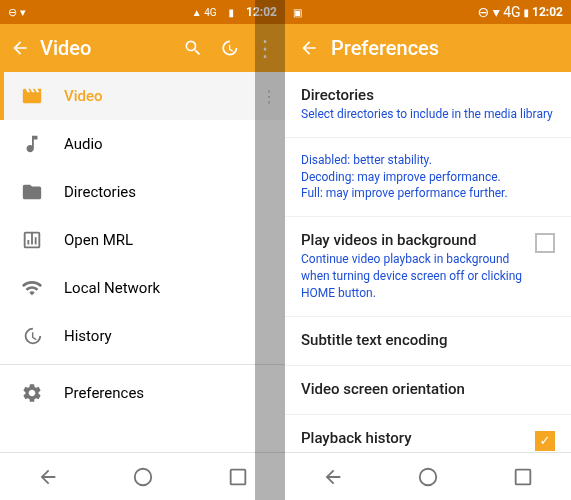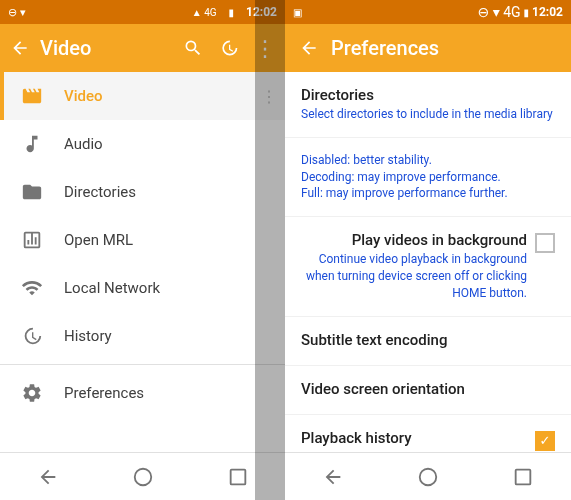--- a/index.html
+++ b/index.html
@@ -117,21 +117,21 @@
       color: #757575;
       font-size: 18px;
     }
 
     .nav-item.active .nav-icon {
       color: #f5a623;
     }
 
     .nav-label {
       font-size: 15px;
-      color: #404040;
+      color: #000000;
     }
 
     .nav-item.active .nav-label {
       color: #f5a623;
       font-weight: 500;
     }
 
     .nav-divider {
       height: 1px;
       background: #e0e0e0;
@@ -459,21 +459,21 @@
     </div>
 
     <div class="pref-item">
       <div class="pref-item-desc" style="white-space: pre-line;">Disabled: better stability.
 Decoding: may improve performance.
 Full: may improve performance further.</div>
     </div>
 
     <div class="pref-item">
       <div class="pref-item-row">
-        <div style="flex:1;text-align:right;">
+        <div style="flex:1;">
           <div class="pref-item-title">Play videos in background</div>
           <div class="pref-item-desc">Continue video playback in background when turning device screen off or clicking HOME button.</div>
         </div>
         <div class="pref-checkbox"></div>
       </div>
     </div>
 
     <div class="pref-item">
       <div class="pref-item-title">Subtitle text encoding</div>
     </div>

